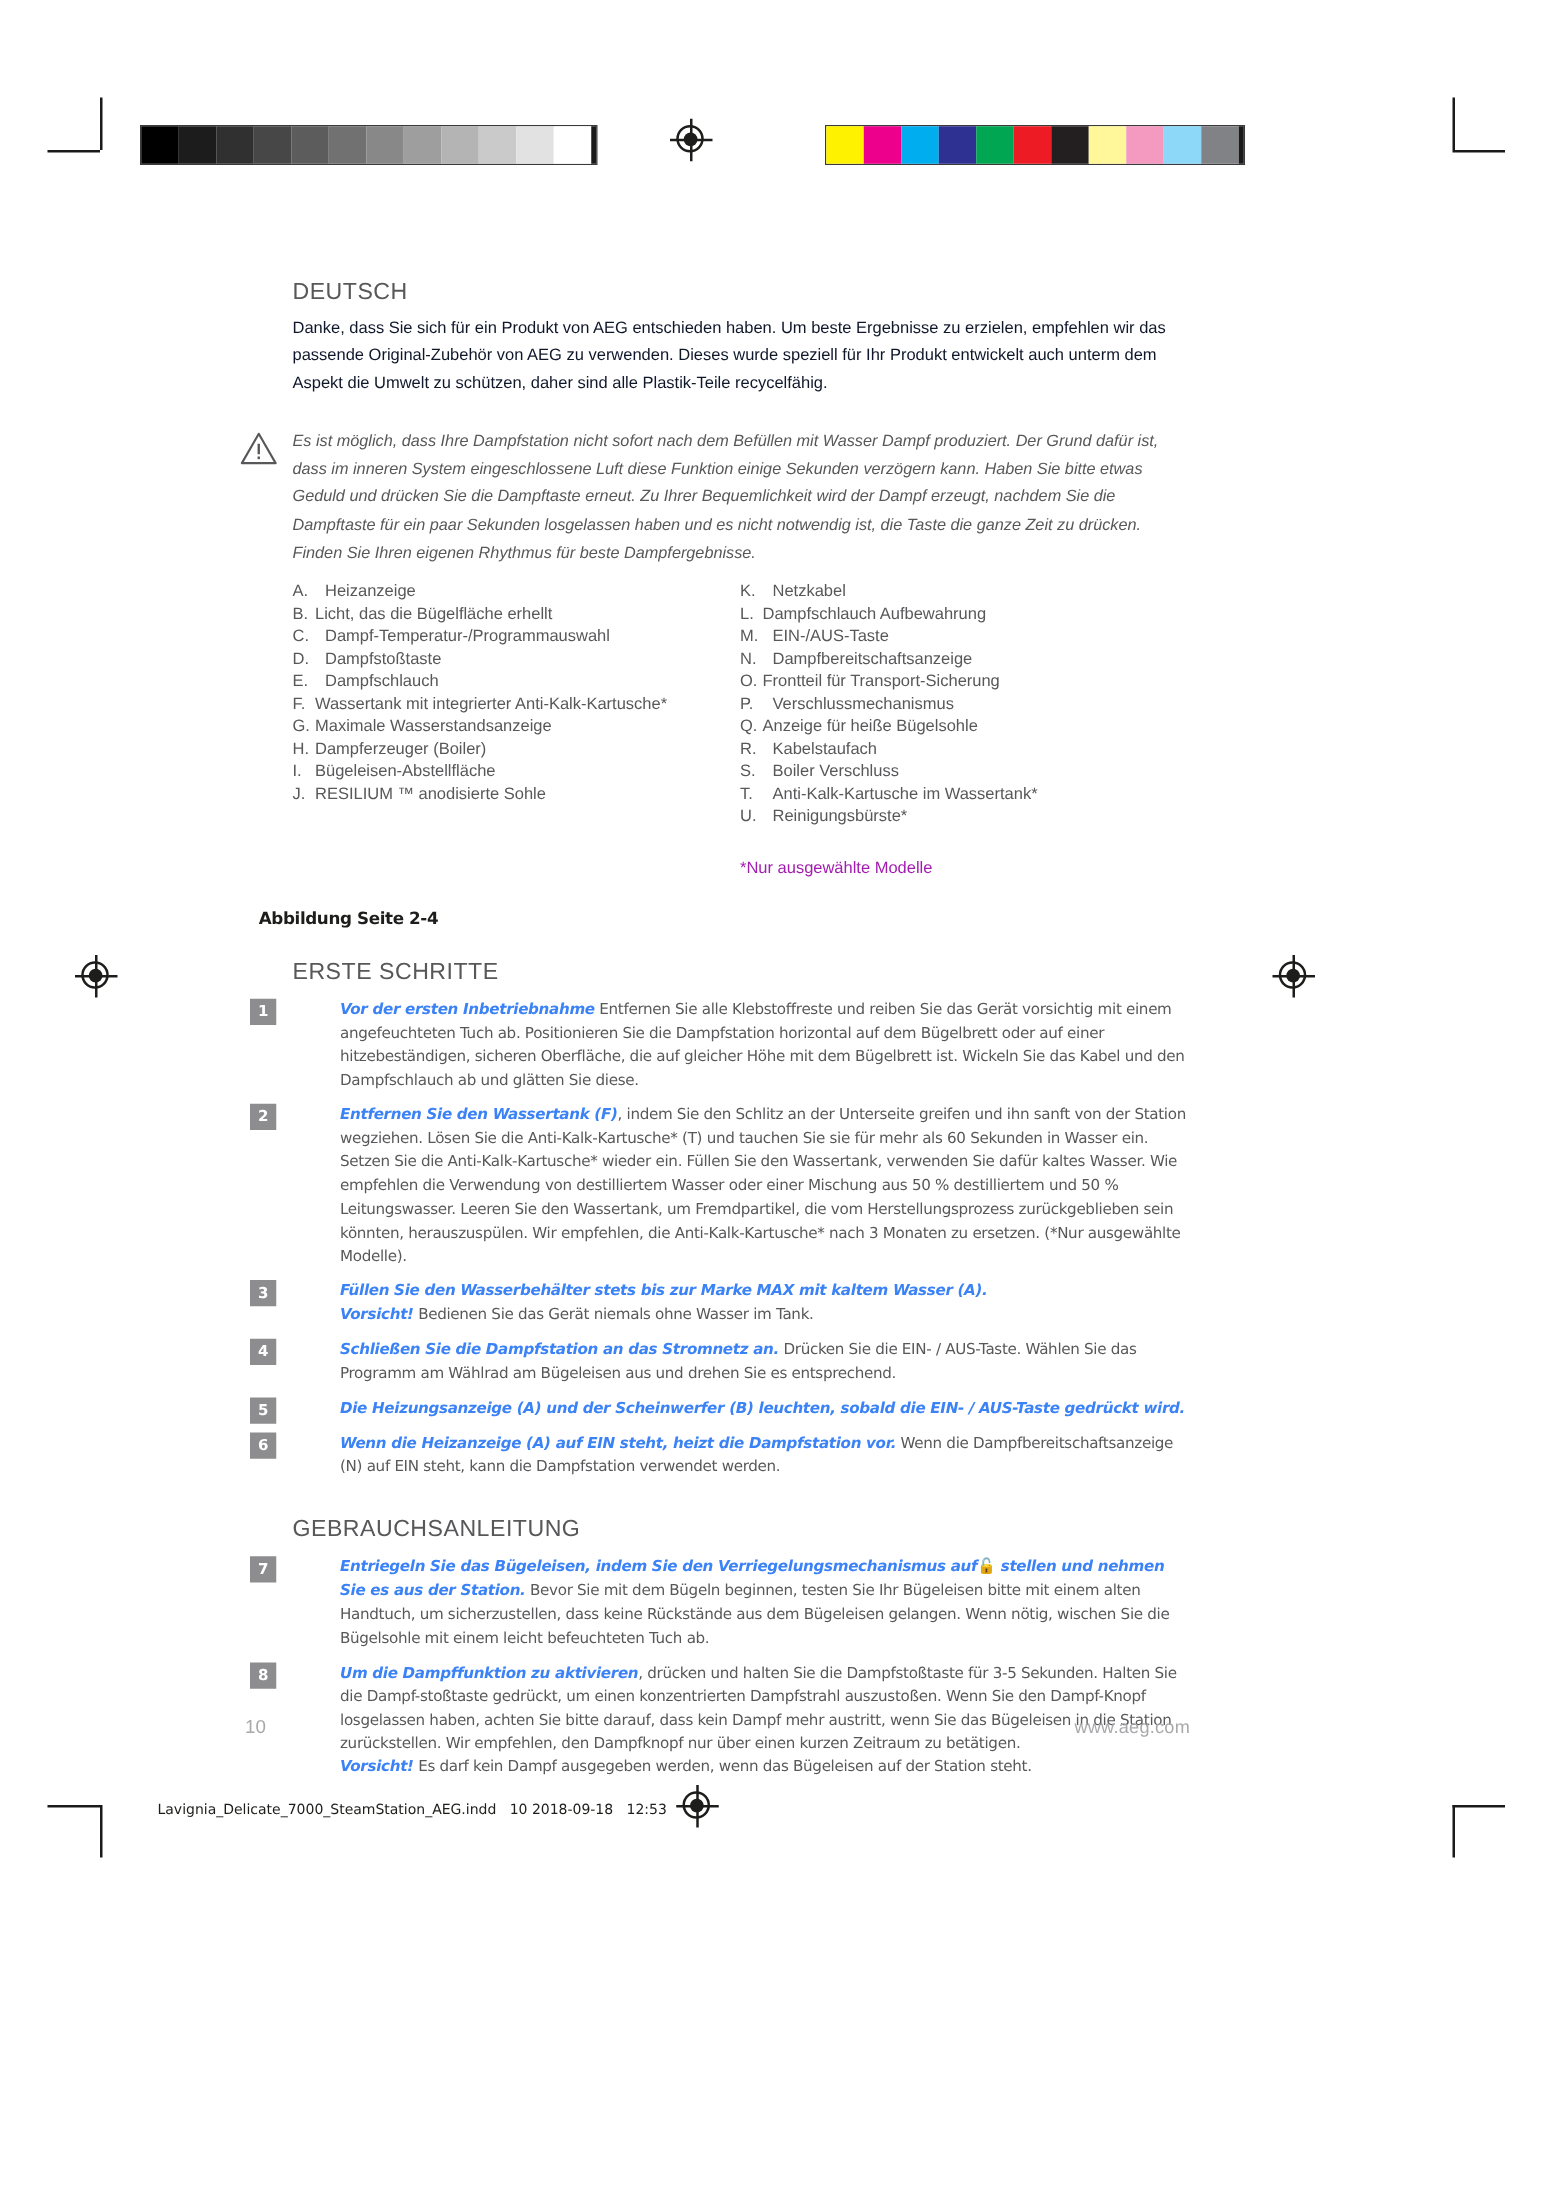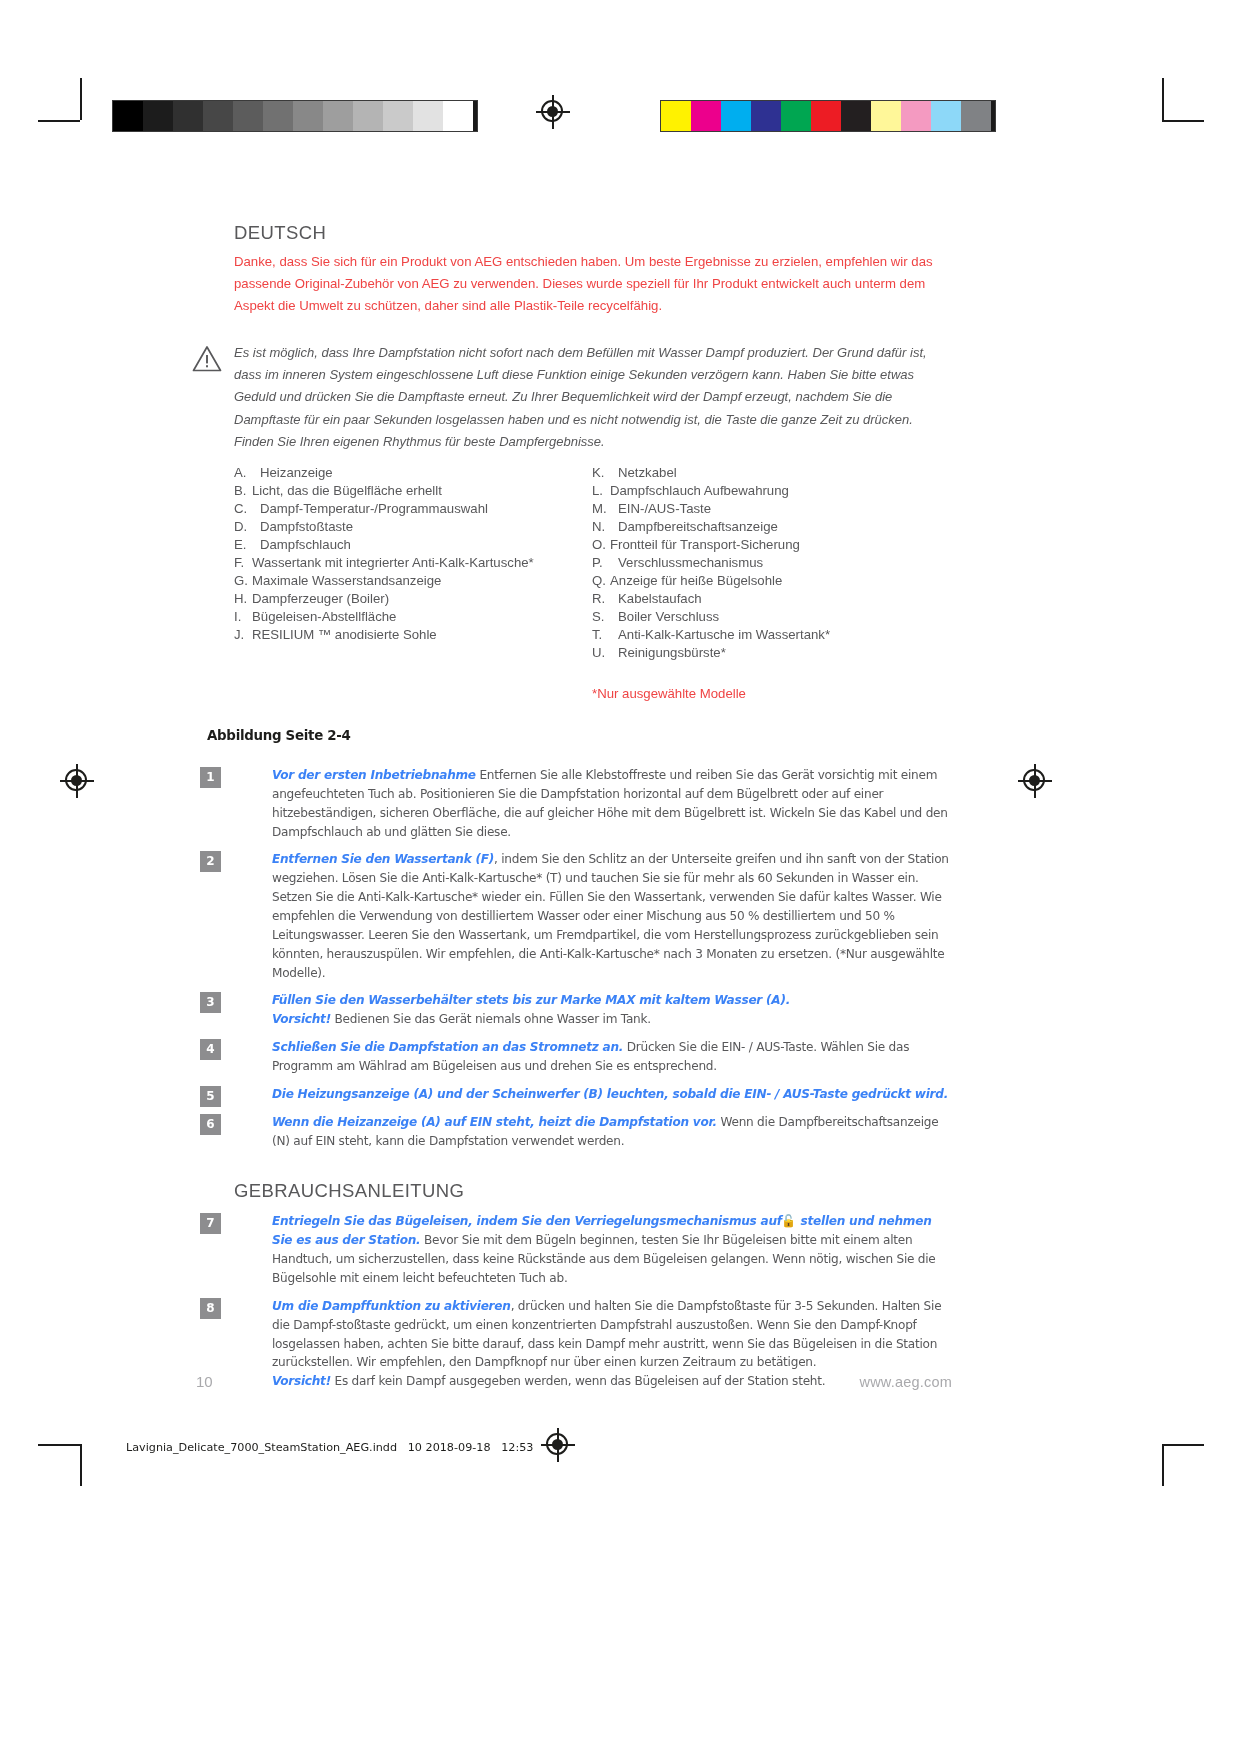--- a/index.html
+++ b/index.html
@@ -77,21 +77,21 @@
     font-weight: 400;
     letter-spacing: 0.4px;
     color: #58585a;
     margin: 0 0 7px 0;
   }
 
   p.body {
     font-size: 13.2px;
     line-height: 1.66;
     margin: 0;
-    color: #ef4444;
+    color: #0f172a;
   }
 
   .warn-block {
     position: relative;
     margin-top: 25px;
     padding-left: 0;
   }
   .warn-icon {
     position: absolute;
     left: -42px;
@@ -125,21 +125,21 @@
   }
   .part .ltr {
     display: inline-block;
     width: 26px;
     flex: none;
   }
   .part.tight .ltr { width: 18px; }
 
   .note-star {
     font-size: 13.2px;
-    color: #ef4444;
+    color: #a21caf;
     margin-top: 24px;
   }
 
   .abbildung {
     position: absolute;
     left: 207px;
     top: 728px;
     font-family: "DejaVu Sans", sans-serif;
     font-size: 13.4px;
     font-weight: bold;
@@ -411,20 +411,21 @@
             </div>
           </div>
         <div class="note-star">*Nur ausgewählte Modelle</div>
       </div>
     </div>
   </div>
 
   <div class="abbildung">Abbildung Seite 2-4</div>
 
   <div class="steps-wrap">
+    <h2 class="sec2">ERSTE SCHRITTE</h2>
     <div id="first-steps-list">
         <div class="step">
           <div class="num">1</div>
           <div class="txt"><b>Vor der ersten Inbetriebnahme</b> Entfernen Sie alle Klebstoffreste und reiben Sie das Gerät vorsichtig mit einem angefeuchteten Tuch ab. Positionieren Sie die Dampfstation horizontal auf dem Bügelbrett oder auf einer hitzebeständigen, sicheren Oberfläche, die auf gleicher Höhe mit dem Bügelbrett ist. Wickeln Sie das Kabel und den Dampfschlauch ab und glätten Sie diese.</div>
         </div>
         <div class="step">
           <div class="num">2</div>
           <div class="txt"><b>Entfernen Sie den Wassertank (F)</b>, indem Sie den Schlitz an der Unterseite greifen und ihn sanft von der Station wegziehen. Lösen Sie die Anti-Kalk-Kartusche* (T) und tauchen Sie sie für mehr als 60 Sekunden in Wasser ein. Setzen Sie die Anti-Kalk-Kartusche* wieder ein. Füllen Sie den Wassertank, verwenden Sie dafür kaltes Wasser. Wie empfehlen die Verwendung von destilliertem Wasser oder einer Mischung aus 50 % destilliertem und 50 % Leitungswasser. Leeren Sie den Wassertank, um Fremdpartikel, die vom Herstellungsprozess zurückgeblieben sein könnten, herauszuspülen. Wir empfehlen, die Anti-Kalk-Kartusche* nach 3 Monaten zu ersetzen. (*Nur ausgewählte Modelle).</div>
         </div>
         <div class="step">

